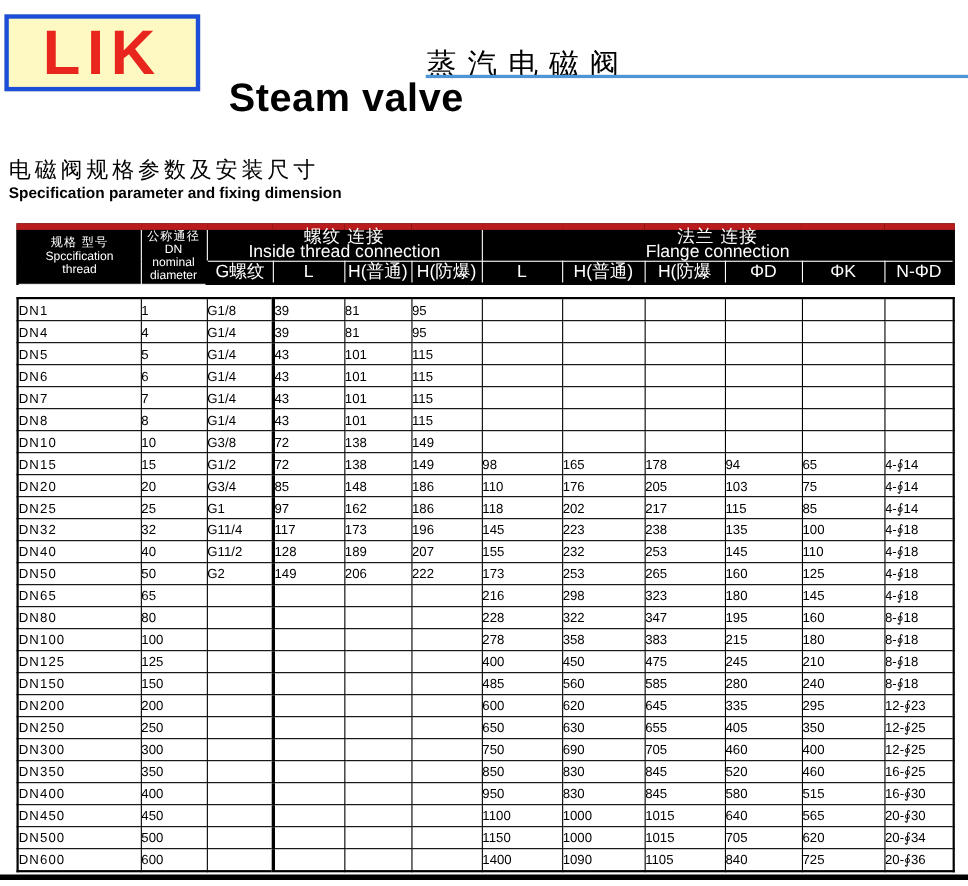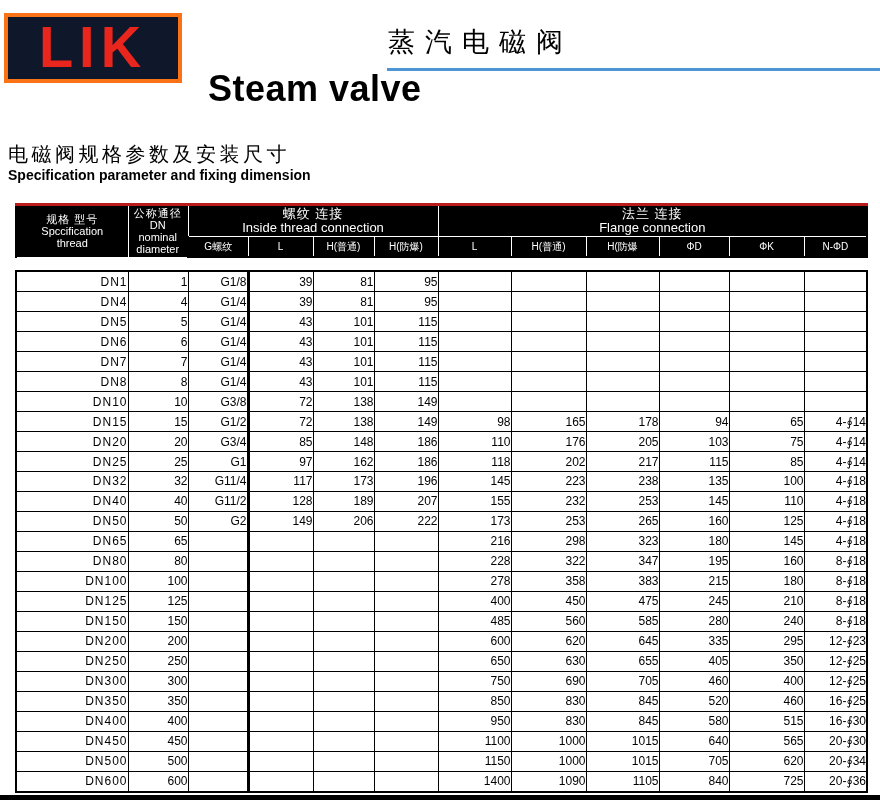--- a/index.html
+++ b/index.html
@@ -8,36 +8,36 @@
     width:880px;height:805px;
     background:#ffffff;
     font-family:"Liberation Sans","DejaVu Sans",sans-serif;
     color:#000;
     overflow:hidden;
   }
   
   .logo-box{
     position:absolute;left:4px;top:13px;
     width:170px;height:62px;
-    border:4px solid #f97316;
-    background:#0f172a;
+    border:4px solid #1d4ed8;
+    background:#fef9c3;
     display:flex;align-items:center;justify-content:center;
   }
   .logo-text{
     color:#e8261d;
     font-size:56px;font-weight:900;
     letter-spacing:6px;line-height:1;
     transform:scaleY(1.02);
   }
   .steam-valve{
     position:absolute;left:208px;top:68px;
     font-size:36px;font-weight:bold;letter-spacing:0.5px;
   }
   .title-cn{
-    position:absolute;left:388px;top:24px;
+    position:absolute;left:388px;top:40px;
     font-size:27px;letter-spacing:10px;white-space:nowrap;
   }
   .blue-line{
     position:absolute;left:387px;top:68px;
     width:493px;height:3px;background:#4e95d5;
   }
   
   .section-cn{
     position:absolute;left:8px;top:141px;
     font-size:20px;letter-spacing:3.5px;white-space:nowrap;
@@ -49,31 +49,31 @@
   
   table{border-collapse:collapse;table-layout:fixed;}
   .hdr{
     position:absolute;left:15px;top:203px;
     width:851px;height:55px;
     background:#000;color:#fff;
     text-align:center;
     font-size:11px;line-height:12px;
   }
   .hdr td{border:1px solid #fff;padding:0;vertical-align:middle;}
-  .hdr tr:first-child td{border-top:3px solid #b91c1c;margin-left:10px;}
+  .hdr tr:first-child td{border-top:6px solid #b91c1c;margin-left:10px;}
   .hdr tr:last-child td{border-bottom:2px solid #000;}
   .hdr td:first-child{border-left:2px solid #000;}
   .hdr td.last{border-right:2px solid #000;}
-  .hdr .grp{font-size:13px;line-height:14px;}
-  .hdr .sub{font-size:10px;height:19px;}
+  .hdr .grp{font-size:16px;line-height:14px;}
+  .hdr .sub{font-size:16px;height:19px;}
   .hdr .cn{letter-spacing:1px;}
   .body-tbl{
     position:absolute;left:15px;top:270px;
     width:851px;height:523px;
-    text-align:right;font-size:12px;
+    text-align:left;font-size:12px;
     border:2px solid #000;
   }
   .body-tbl td{
     border:1px solid #000;
     padding:0;white-space:nowrap;overflow:hidden;
   }
   .body-tbl td:nth-child(1){letter-spacing:1px;}
   .body-tbl td:nth-child(3){border-right:3px solid #000;}
   .bottom-bar{
     position:absolute;left:0;top:795px;

